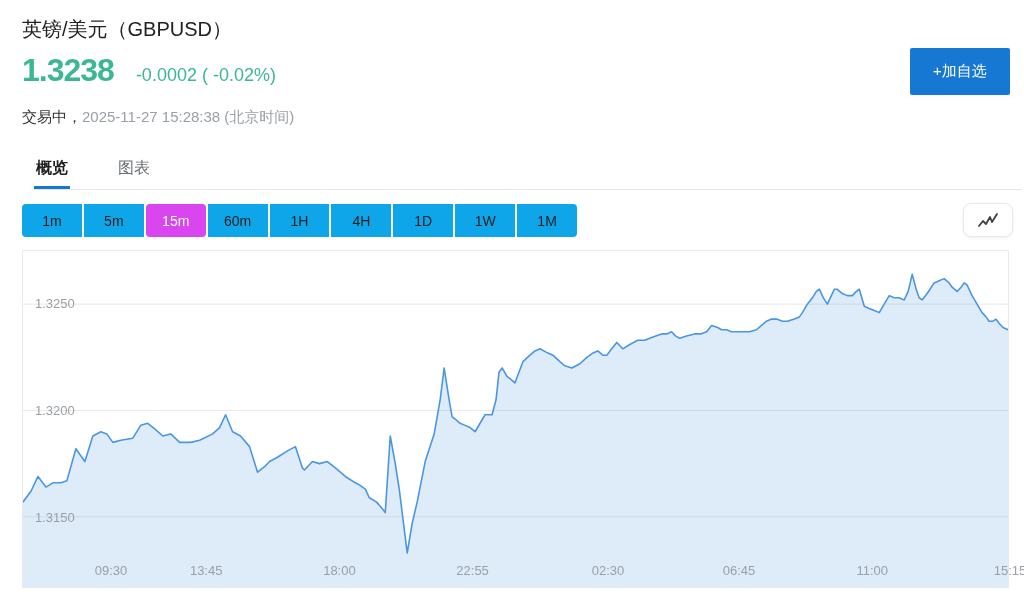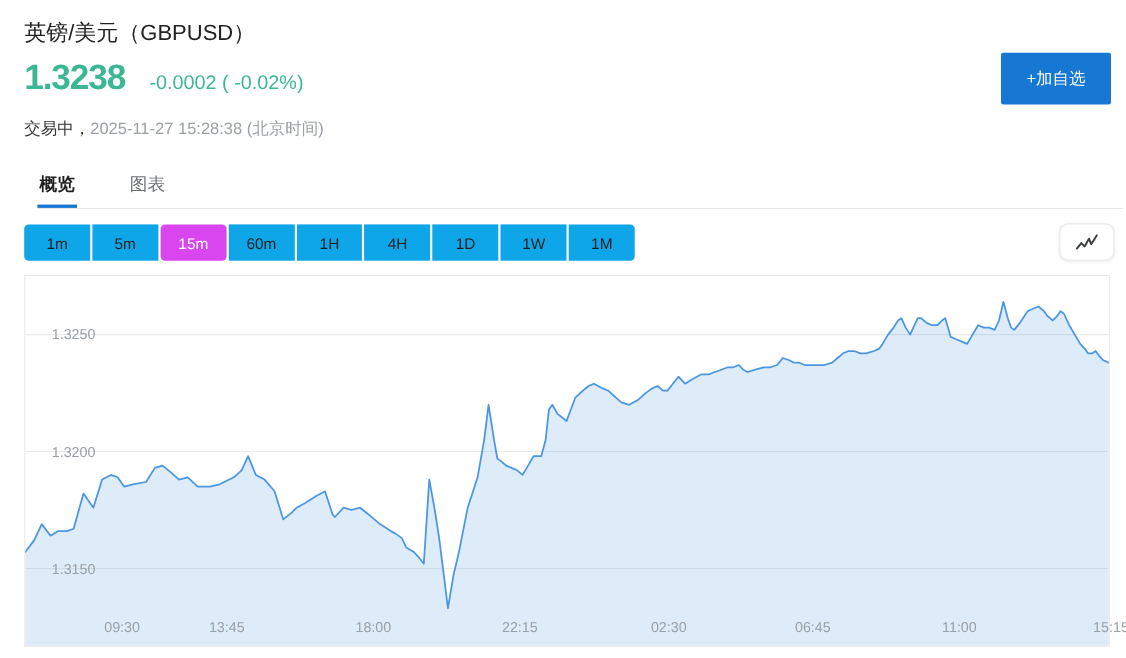--- a/index.html
+++ b/index.html
@@ -39,21 +39,21 @@
   .seg.active { background:#d946ef; color:#fff; border-radius:4px; }
   .charttype-btn { position:absolute; left:941px; top:0; width:50px; height:34px;
                    background:#fff; border:1px solid #e7e9ec; border-radius:8px;
                    box-shadow:0 1px 3px rgba(0,0,0,0.07); display:flex; align-items:center;
                    justify-content:center; cursor:pointer; }
 
   
   .chart-card { position:absolute; left:22px; top:250px; width:987px; height:338px;
                 border:1px solid #eaeaea; background:#fff; }
   #chart-svg { position:absolute; left:0; top:0; width:100%; height:100%; display:block; }
-  .ylab { position:absolute; left:24px; font-size:13px; color:#9aa0a6; line-height:16px; }
+  .ylab { position:absolute; left:12px; font-size:13px; color:#9aa0a6; line-height:16px; }
   .xlab { position:absolute; top:312px; font-size:13px; color:#9aa0a6;
           transform:translateX(-50%); white-space:nowrap; }
 </style>
 </head>
 <body>
 
 <div class="page">
 
   <h1 class="page-title">英镑/美元（GBPUSD）</h1>
 
@@ -99,20 +99,20 @@
         <line x1="0" y1="267.4" x2="987" y2="267.4" stroke="#e9e9e9" stroke-width="1"></line>
         <polygon points="0.0,338 0.0,252.4 8.0,241.7 15.0,226.8 23.0,237.5 30.0,233.2 38.0,233.2 44.0,231.0 53.0,198.9 62.0,211.8 70.0,186.1 78.0,181.8 84.0,184.0 90.0,192.5 98.0,190.4 110.0,188.3 118.0,175.4 125.0,173.3 132.9,179.7 140.0,186.1 148.0,184.0 157.0,192.5 168.0,192.5 177.0,190.4 190.0,184.0 197.0,177.6 203.0,164.7 210.0,181.8 218.0,186.1 227.0,196.8 235.0,222.5 243.0,216.1 247.0,211.8 255.0,207.5 265.0,201.1 273.0,196.8 280.0,218.2 282.0,220.3 290.0,211.8 297.0,213.9 305.0,211.8 313.0,218.2 323.0,226.8 333.0,233.2 337.0,235.3 343.0,239.6 347.0,248.2 354.0,252.4 358.0,256.7 363.0,263.1 368.0,186.1 373.0,213.9 377.0,239.6 381.0,271.7 385.0,303.8 390.0,273.8 395.0,252.4 403.0,211.8 412.0,184.0 418.0,149.7 422.0,117.7 427.0,149.7 430.0,166.9 433.0,169.0 438.0,173.3 443.0,175.4 448.0,177.6 453.0,181.8 458.0,173.3 463.0,164.7 470.0,164.7 474.0,149.7 477.0,121.9 480.1,117.7 485.0,126.2 488.0,128.4 493.0,132.6 501.0,111.2 508.0,104.8 513.0,100.5 518.0,98.4 526.0,102.7 531.0,104.8 538.0,111.2 543.0,115.5 550.0,117.7 558.0,113.4 565.0,107.0 571.0,102.7 576.0,100.5 580.9,104.8 585.0,104.8 589.9,98.4 595.0,92.0 601.0,98.4 608.0,94.1 616.0,89.8 623.0,89.8 628.0,87.7 634.0,85.6 640.0,83.4 645.0,83.4 649.9,81.3 654.0,85.6 658.0,87.7 664.9,85.6 672.9,83.4 679.0,83.4 685.0,81.3 690.0,74.9 696.0,77.0 700.0,79.2 705.0,79.2 709.9,81.3 716.0,81.3 721.0,81.3 728.0,81.3 735.0,79.2 740.0,74.9 745.0,70.6 750.0,68.5 755.0,68.5 761.0,70.6 766.0,70.6 773.0,68.5 778.0,66.3 781.0,62.0 785.9,53.5 791.0,47.1 795.0,40.6 798.0,38.5 802.0,47.1 806.0,53.5 810.0,44.9 813.0,38.5 816.0,38.5 821.0,42.8 826.0,44.9 831.0,44.9 835.0,40.6 838.0,38.5 843.0,55.6 847.9,57.8 853.0,59.9 858.0,62.0 862.9,53.5 868.0,44.9 873.0,47.1 877.9,47.1 883.0,49.2 887.0,40.6 891.0,23.5 895.0,38.5 898.0,47.1 900.9,49.2 906.0,42.8 913.0,32.1 918.0,29.9 923.0,27.8 928.0,32.1 931.0,36.4 936.0,40.6 940.0,36.4 943.0,32.1 946.0,34.2 951.0,44.9 956.0,53.5 961.0,62.0 965.0,66.3 968.0,70.6 972.0,70.6 975.0,68.5 978.0,72.7 982.0,77.0 987.0,79.2 987.0,338" fill="rgba(74,150,227,0.18)"></polygon>
         <polyline points="0.0,252.4 8.0,241.7 15.0,226.8 23.0,237.5 30.0,233.2 38.0,233.2 44.0,231.0 53.0,198.9 62.0,211.8 70.0,186.1 78.0,181.8 84.0,184.0 90.0,192.5 98.0,190.4 110.0,188.3 118.0,175.4 125.0,173.3 132.9,179.7 140.0,186.1 148.0,184.0 157.0,192.5 168.0,192.5 177.0,190.4 190.0,184.0 197.0,177.6 203.0,164.7 210.0,181.8 218.0,186.1 227.0,196.8 235.0,222.5 243.0,216.1 247.0,211.8 255.0,207.5 265.0,201.1 273.0,196.8 280.0,218.2 282.0,220.3 290.0,211.8 297.0,213.9 305.0,211.8 313.0,218.2 323.0,226.8 333.0,233.2 337.0,235.3 343.0,239.6 347.0,248.2 354.0,252.4 358.0,256.7 363.0,263.1 368.0,186.1 373.0,213.9 377.0,239.6 381.0,271.7 385.0,303.8 390.0,273.8 395.0,252.4 403.0,211.8 412.0,184.0 418.0,149.7 422.0,117.7 427.0,149.7 430.0,166.9 433.0,169.0 438.0,173.3 443.0,175.4 448.0,177.6 453.0,181.8 458.0,173.3 463.0,164.7 470.0,164.7 474.0,149.7 477.0,121.9 480.1,117.7 485.0,126.2 488.0,128.4 493.0,132.6 501.0,111.2 508.0,104.8 513.0,100.5 518.0,98.4 526.0,102.7 531.0,104.8 538.0,111.2 543.0,115.5 550.0,117.7 558.0,113.4 565.0,107.0 571.0,102.7 576.0,100.5 580.9,104.8 585.0,104.8 589.9,98.4 595.0,92.0 601.0,98.4 608.0,94.1 616.0,89.8 623.0,89.8 628.0,87.7 634.0,85.6 640.0,83.4 645.0,83.4 649.9,81.3 654.0,85.6 658.0,87.7 664.9,85.6 672.9,83.4 679.0,83.4 685.0,81.3 690.0,74.9 696.0,77.0 700.0,79.2 705.0,79.2 709.9,81.3 716.0,81.3 721.0,81.3 728.0,81.3 735.0,79.2 740.0,74.9 745.0,70.6 750.0,68.5 755.0,68.5 761.0,70.6 766.0,70.6 773.0,68.5 778.0,66.3 781.0,62.0 785.9,53.5 791.0,47.1 795.0,40.6 798.0,38.5 802.0,47.1 806.0,53.5 810.0,44.9 813.0,38.5 816.0,38.5 821.0,42.8 826.0,44.9 831.0,44.9 835.0,40.6 838.0,38.5 843.0,55.6 847.9,57.8 853.0,59.9 858.0,62.0 862.9,53.5 868.0,44.9 873.0,47.1 877.9,47.1 883.0,49.2 887.0,40.6 891.0,23.5 895.0,38.5 898.0,47.1 900.9,49.2 906.0,42.8 913.0,32.1 918.0,29.9 923.0,27.8 928.0,32.1 931.0,36.4 936.0,40.6 940.0,36.4 943.0,32.1 946.0,34.2 951.0,44.9 956.0,53.5 961.0,62.0 965.0,66.3 968.0,70.6 972.0,70.6 975.0,68.5 978.0,72.7 982.0,77.0 987.0,79.2" fill="none" stroke="#4a96e3" stroke-width="1.6" stroke-linejoin="round" stroke-linecap="round"></polyline>
       </svg>
     <span class="ylab" style="top: 45.481px;">1.3250</span>
     <span class="ylab" style="top: 152.443px;">1.3200</span>
     <span class="ylab" style="top: 259.405px;">1.3150</span>
     <span class="xlab" style="left: 40px; margin-left: 48px;">09:30</span>
     <span class="xlab" style="left: 183.187px;">13:45</span>
     <span class="xlab" style="left: 316.432px;">18:00</span>
-    <span class="xlab" style="left: 449.579px;">22:15</span>
+    <span class="xlab" style="left: 449.579px;">22:55</span>
     <span class="xlab" style="left: 585px;">02:30</span>
     <span class="xlab" style="left: 715.97px;">06:45</span>
     <span class="xlab" style="left: 849.215px;">11:00</span>
     <span class="xlab" style="left: 987px;">15:15</span>
   </div>
 
 </div>
 
 </body></html>

